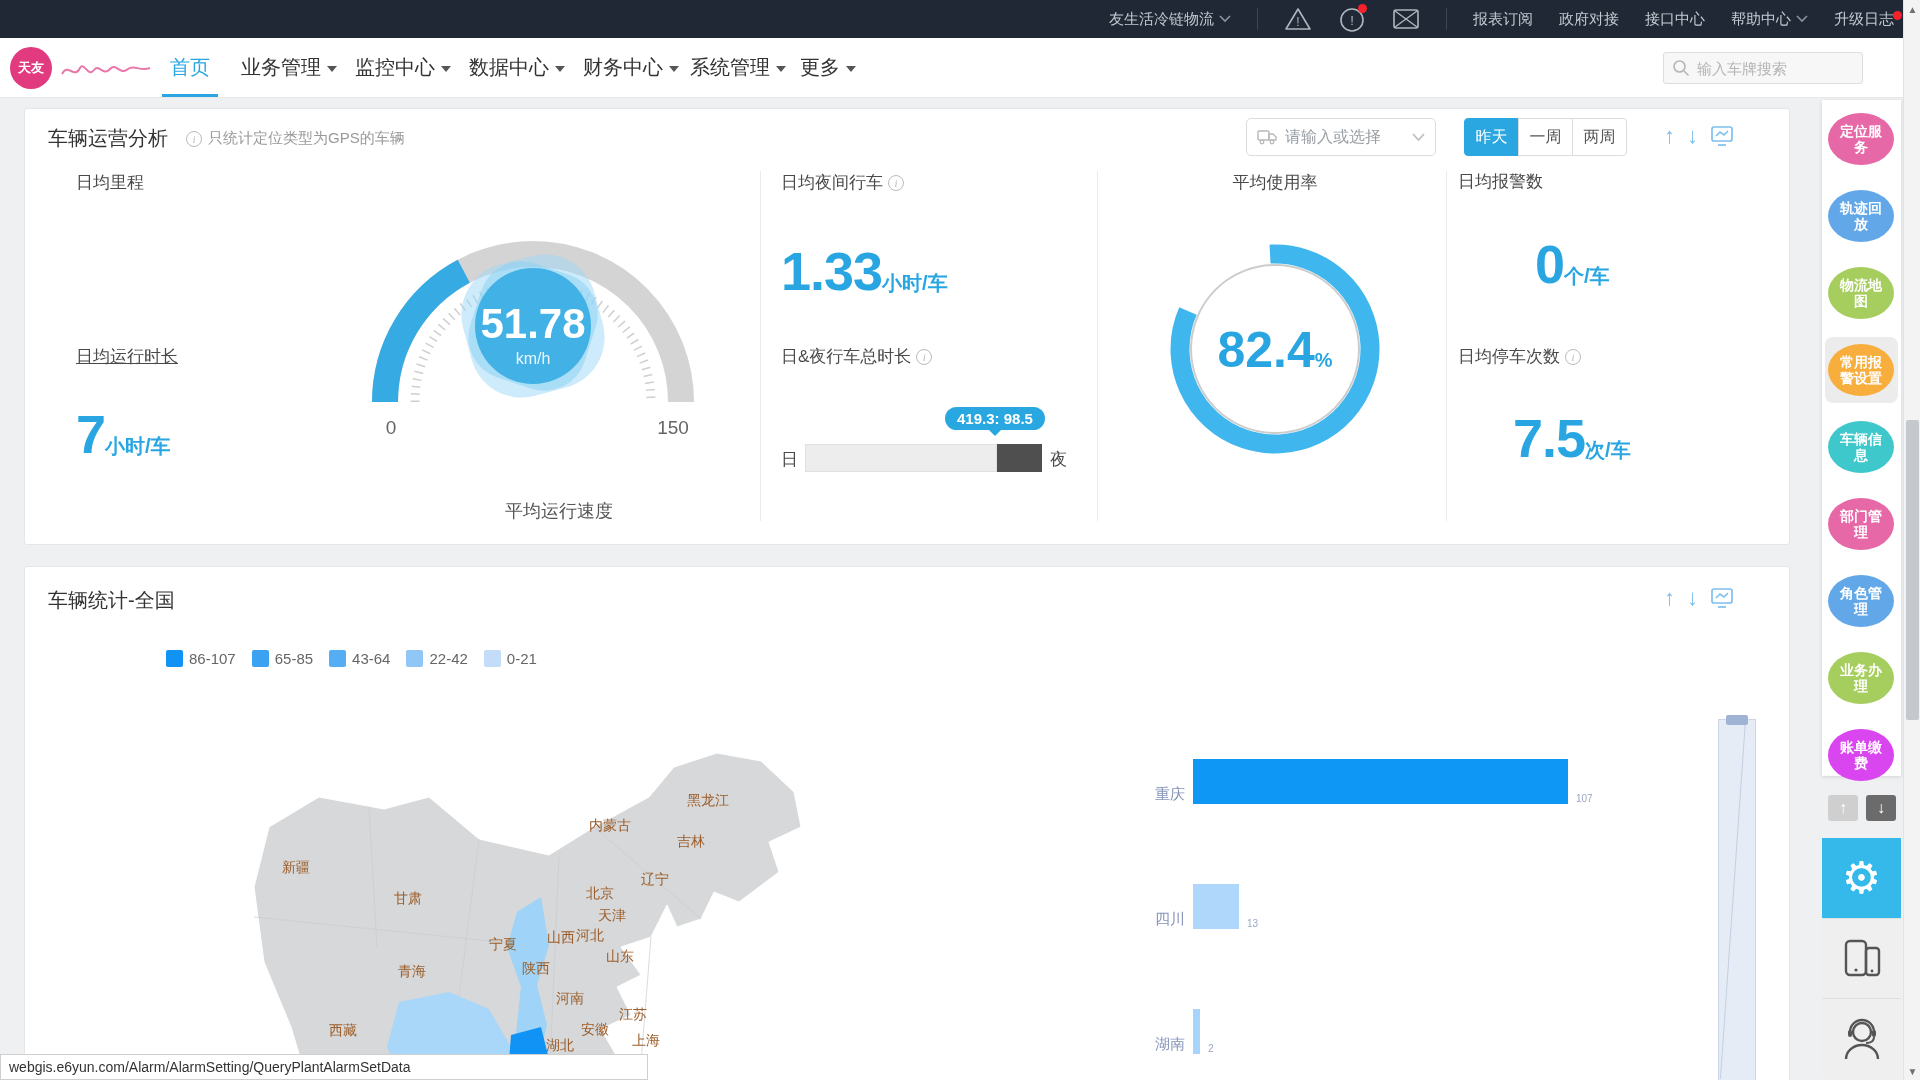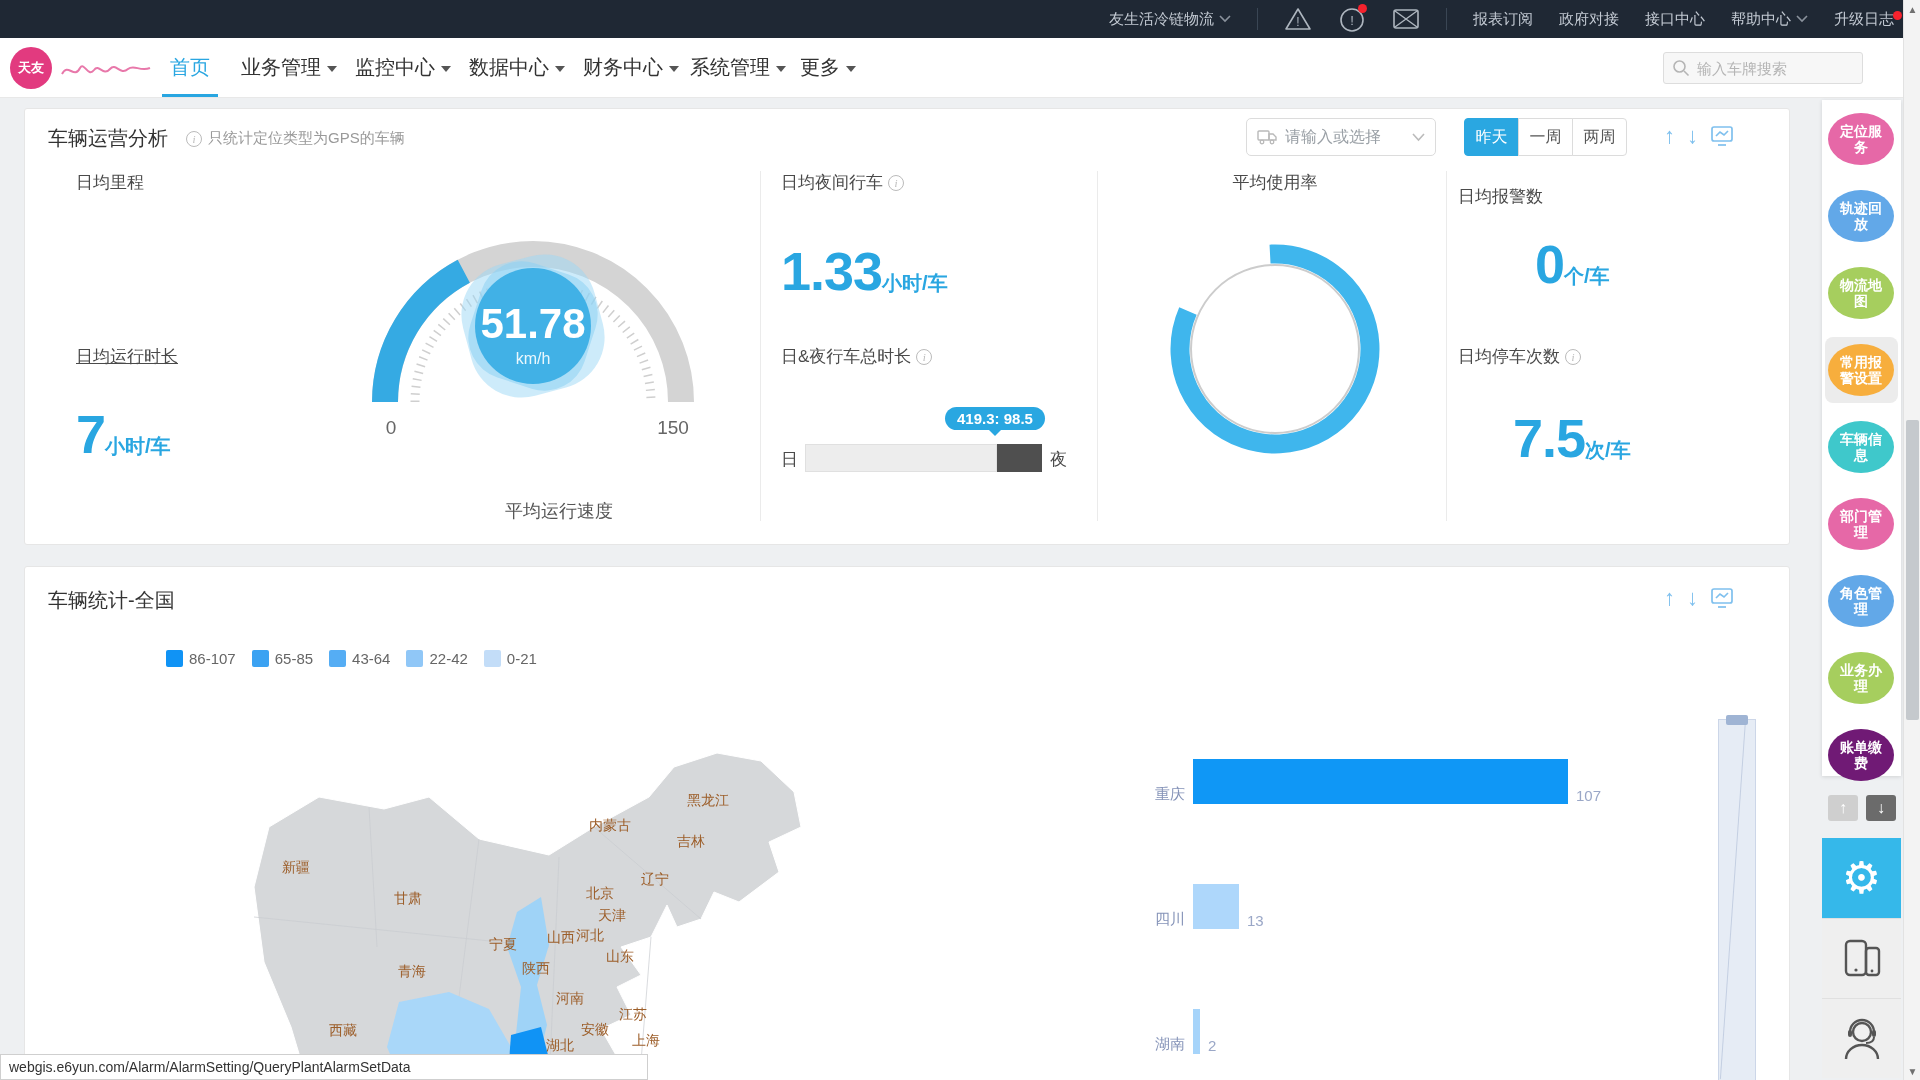--- a/index.html
+++ b/index.html
@@ -64,21 +64,21 @@
   .lg-swatch { width:17px; height:17px; border-radius:2px; }
   .lg-label { font-size:15px; color:#666; }
 
   
   .map-label { position:absolute; font-size:14px; color:#9c5d28; white-space:nowrap; }
 
   
   .bar-row { position:absolute; left:1096px; width:620px; height:45px; display:flex; align-items:flex-end; }
   .bar-cat { width:64px; text-align:right; font-size:15px; color:#8593b8; margin-right:8px; }
   .bar { height:45px; }
-  .bar-val { font-size:15px; color:#9aa7c7; margin-left:8px; }
+  .bar-val { font-size:10px; color:#9aa7c7; margin-left:8px; }
 
   
   #datazoom { position:absolute; left:1693px; top:152px; width:38px; height:362px; background:#e6ecf5; border:1px solid #ccd6e8; }
   #dz-handle { position:absolute; left:7px; top:-5px; width:22px; height:10px; background:#9fb4d4; border-radius:2px; }
   #dz-line { position:absolute; left:26px; top:0; width:1px; height:100%; background:#c4cfe2; transform:rotate(4deg); transform-origin:top; }
 
   
   #side-strip { position:absolute; left:1822px; top:100px; width:79px; height:676px; background:#fff; box-shadow:0 1px 4px rgba(0,0,0,.12); }
   .side-bubble { position:absolute; left:6px; width:66px; height:52px; border-radius:50%; color:#fff; font-size:14px; line-height:1.15; font-weight:bold; display:flex; align-items:center; justify-content:center; text-align:center; cursor:pointer; padding:2px 8px; }
   #side-active-bg { position:absolute; left:3px; width:73px; height:66px; background:#ececec; border-radius:8px; }
@@ -273,24 +273,27 @@
     <span class="dn-label" id="dn-night-label" style="left: 269px;">夜</span>
   </div>
 
   <div class="vdiv" style="left:1072px;"></div>
 
   <div class="abs" style="left:1100px; top:62px; width:300px; text-align:center; font-size:17px; color:#4a4a4a;">平均使用率</div>
   <svg class="abs" style="left:1135px; top:125px;" width="230" height="230" viewBox="0 0 230 230">
     <circle cx="115" cy="115" r="84" fill="none" stroke="#cccccc" stroke-width="2"></circle>
     <circle id="usage-arc" cx="115" cy="115" r="95" fill="none" stroke="#3fb6ed" stroke-width="19" pathLength="100" stroke-dasharray="82.4 17.599999999999994" transform="rotate(-93 115 115)"></circle>
   </svg>
+  <div class="abs" style="left:1135px; top:212px; width:230px; text-align:center;">
+    <span style="font-size:50px; font-weight:bold; color:#29a6e1;">82.4</span><span style="font-size:20px; font-weight:bold; color:#29a6e1;">%</span>
+  </div>
 
   <div class="vdiv" style="left:1421px;"></div>
 
-  <div class="metric-label abs" style="left:1433px; top:76px;">
+  <div class="metric-label abs" style="left:1433px; top:61px;">
       <span>日均报警数</span>
     </div>
   <div class="abs" style="left:1510px; top:128px;">
     <span class="big-num">0</span><span class="big-unit">个/车</span>
   </div>
   <div class="metric-label abs" style="left:1433px; top:236px;">
     <span>日均停车次数</span>
       <span class="info-i">i</span>
   </div>
   <div class="abs" style="left:1488px; top:302px;">
@@ -388,21 +391,21 @@
 <div id="side-strip">
   <div id="side-active-bg" style="top:237px;"></div>
   <div class="side-bubble" style="top: 13px; background: rgb(230, 104, 167);">定位服务</div>
   <div class="side-bubble" style="top: 90px; background: rgb(98, 168, 232);">轨迹回放</div>
   <div class="side-bubble" style="top: 167px; background: rgb(166, 206, 94);">物流地图</div>
   <div class="side-bubble" style="top: 244px; background: rgb(247, 174, 61);">常用报警设置</div>
   <div class="side-bubble" style="top: 321px; background: rgb(63, 200, 203);">车辆信息</div>
   <div class="side-bubble" style="top: 398px; background: rgb(230, 104, 167);">部门管理</div>
   <div class="side-bubble" style="top: 475px; background: rgb(98, 168, 232);">角色管理</div>
   <div class="side-bubble" style="top: 552px; background: rgb(166, 206, 94);">业务办理</div>
-  <div class="side-bubble" style="top: 629px; background: #701a75;">账单缴费</div>
+  <div class="side-bubble" style="top: 629px; background: #d946ef;">账单缴费</div>
 </div>
 <div class="side-arrow" style="left:1828px; top:795px; background:#cfcfcf;">↑</div>
 <div class="side-arrow" style="left:1866px; top:795px; background:#6b6b6b;">↓</div>
 
 <div class="tool-box" style="top:838px; background:#35b8ea;">
   <span style="color:#fff; font-size:44px; line-height:1;">⚙</span>
 </div>
 <div class="tool-box" style="top:918px; background:#efefef; border-top:1px solid #e0e0e0;">
   <svg width="40" height="42" viewBox="0 0 40 42">
     <rect x="4" y="3" width="20" height="34" rx="4" fill="none" stroke="#555" stroke-width="2.4"></rect>

